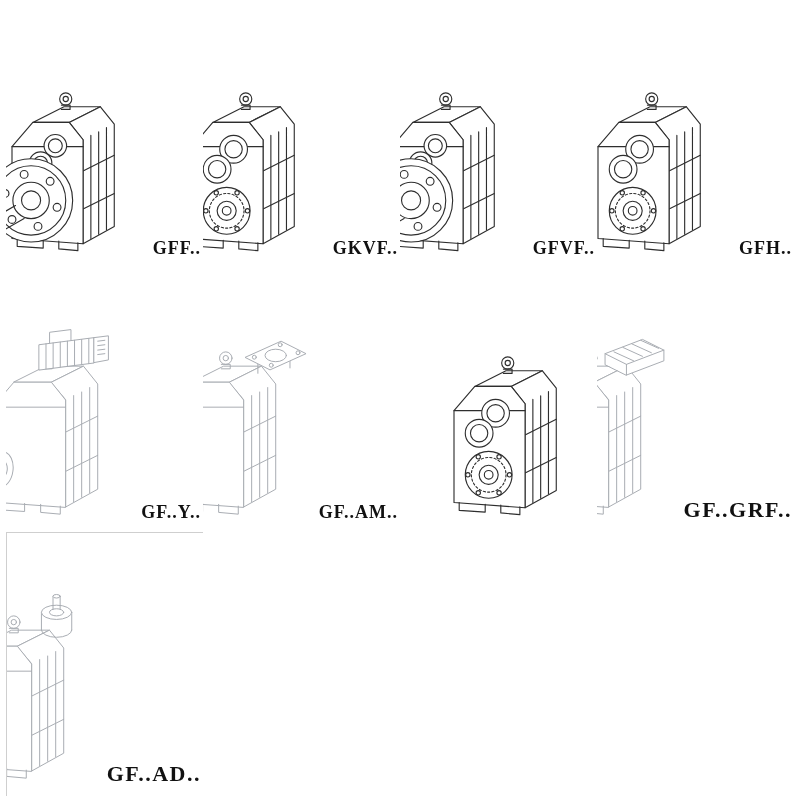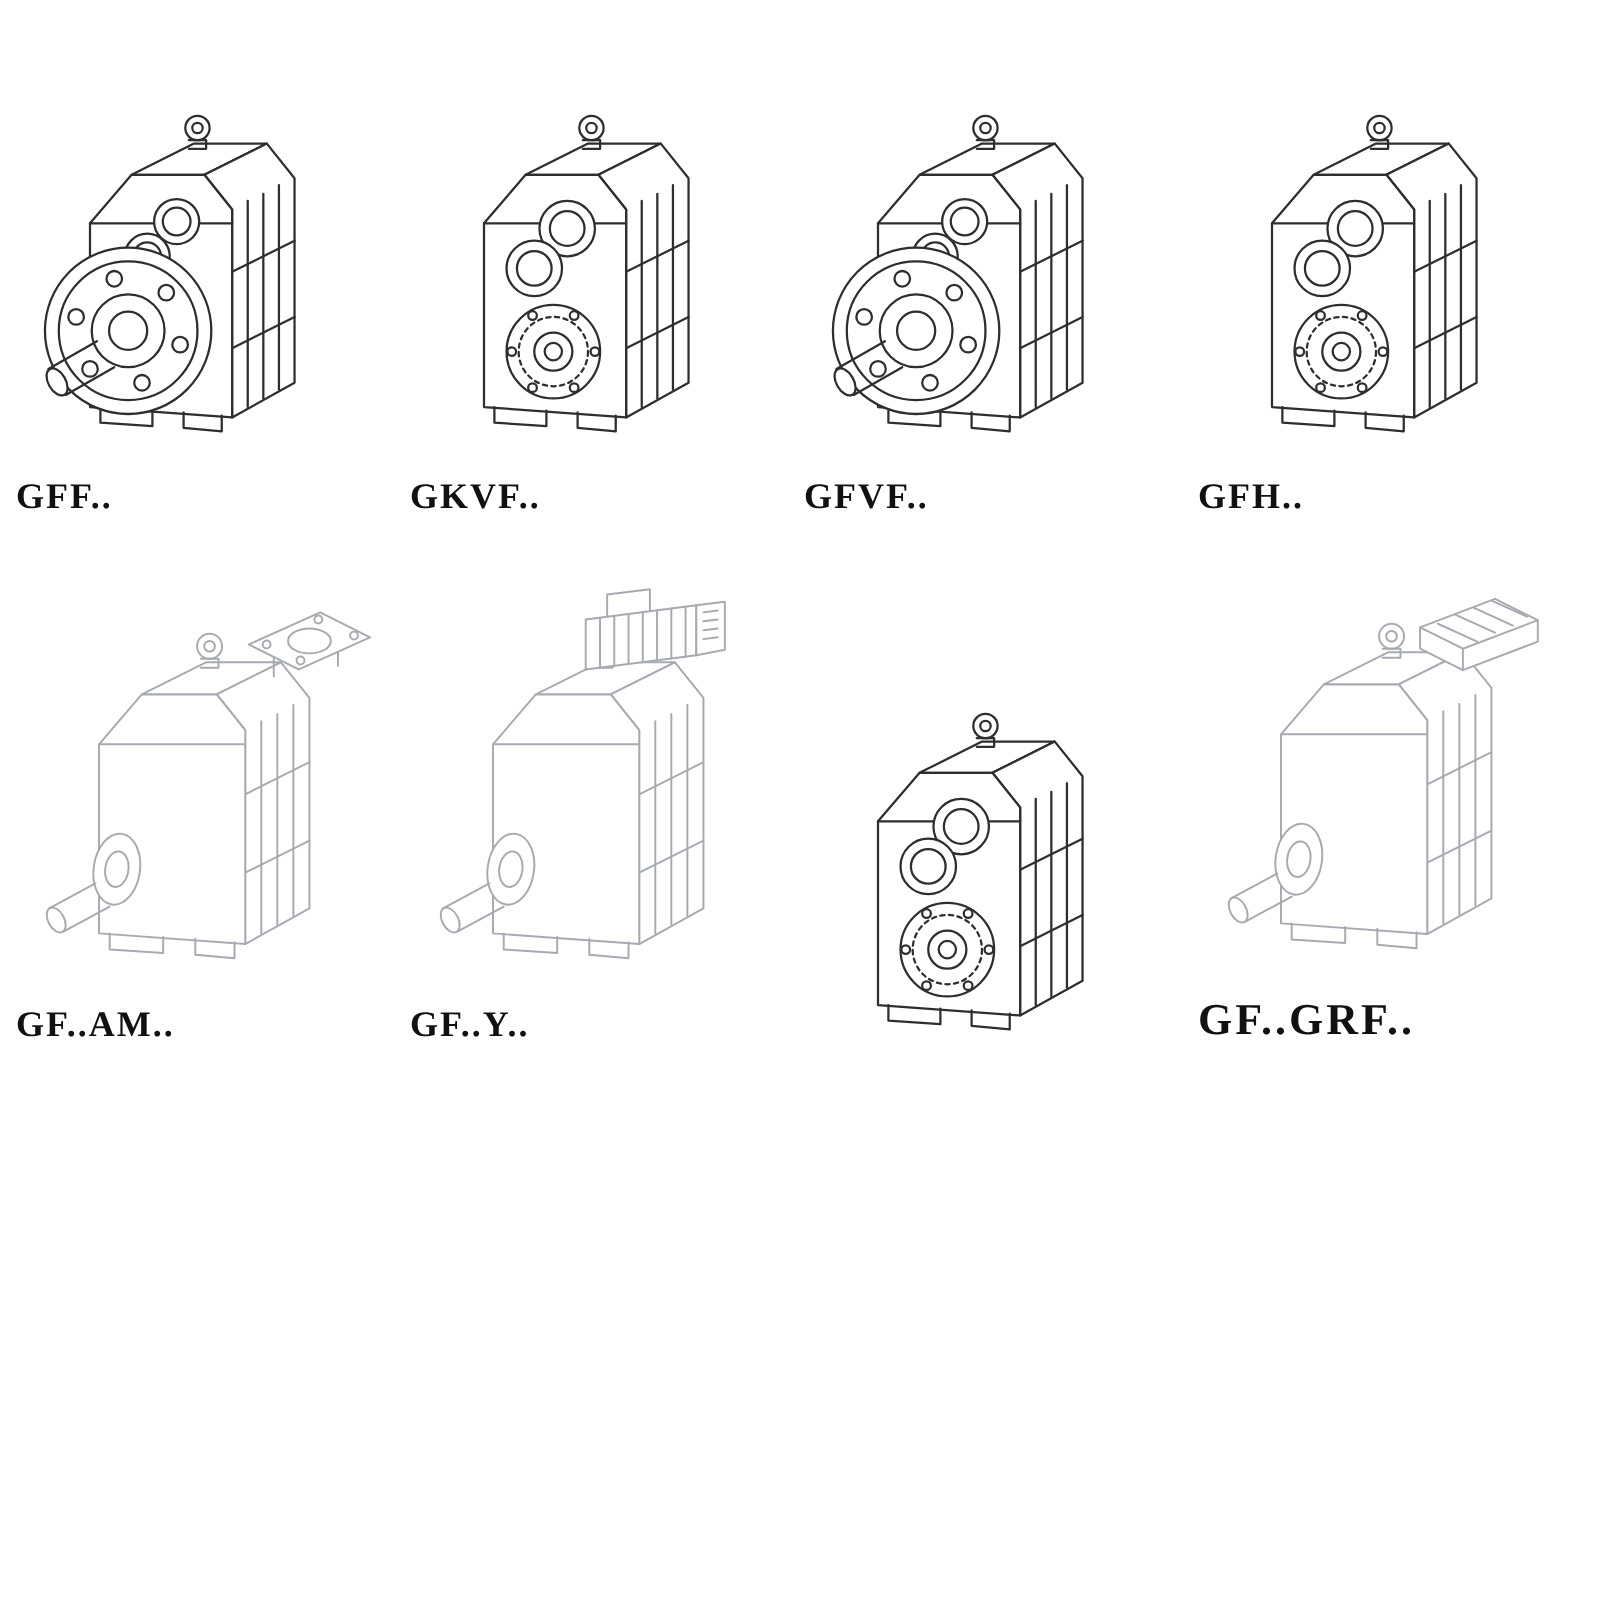--- a/index.html
+++ b/index.html
@@ -6,21 +6,21 @@
   html,body{margin:0;padding:0;background:#ffffff}
   .page{
     width:800px;height:800px;background:#fff;
     display:grid;
     grid-template-columns:repeat(4,1fr);
     grid-template-rows:repeat(3,1fr);
     padding:4px 6px;
     font-family:"Liberation Serif", serif;
   }
   .cell{
-    display:flex;flex-direction:column;align-items:flex-start;justify-content:flex-end;
+    display:flex;flex-direction:row;align-items:flex-end;justify-content:flex-end;
     margin:0;padding:0 2px;overflow:hidden;
   }
   svg.drawing{
     width:178px;height:208px;
     color:#2e2e2e;
     stroke-width:1.3;
     flex:0 0 auto;
   }
   svg.drawing.light{
     color:#a7abb1;
@@ -172,40 +172,46 @@
   <figure class="cell">
     <svg class="drawing" viewBox="0 0 200 240">
         <use href="#g-bores"></use>
       </svg>
     <figcaption class="label">GFH..</figcaption>
   </figure>
 
 
   <figure class="cell">
     <svg class="drawing light" viewBox="0 0 200 240">
+        <use href="#g-mot"></use>
+      </svg>
+    <figcaption class="label">GF..Y..</figcaption>
+  </figure>
+
+  <figure class="cell">
+    <svg class="drawing light" viewBox="0 0 200 240">
         <use href="#g-am"></use>
       </svg>
     <figcaption class="label">GF..AM..</figcaption>
   </figure>
 
-  <figure class="cell">
-    <svg class="drawing light" viewBox="0 0 200 240">
-        <use href="#g-mot"></use>
-      </svg>
-    <figcaption class="label">GF..Y..</figcaption>
-  </figure>
-
 
   <figure class="cell">
     <svg class="drawing" viewBox="0 0 200 240">
         <use href="#g-bores"></use>
       </svg>
   </figure>
 
   <figure class="cell">
     <svg class="drawing light" viewBox="0 0 200 240">
         <use href="#g-grf"></use>
       </svg>
     <figcaption class="label lg">GF..GRF..</figcaption>
   </figure>
 
+  <figure class="cell boxed">
+    <svg class="drawing light" viewBox="0 0 200 240">
+        <use href="#g-ad"></use>
+      </svg>
+    <figcaption class="label lg">GF..AD..</figcaption>
+  </figure>
 
 </main>
 
 </body></html>

